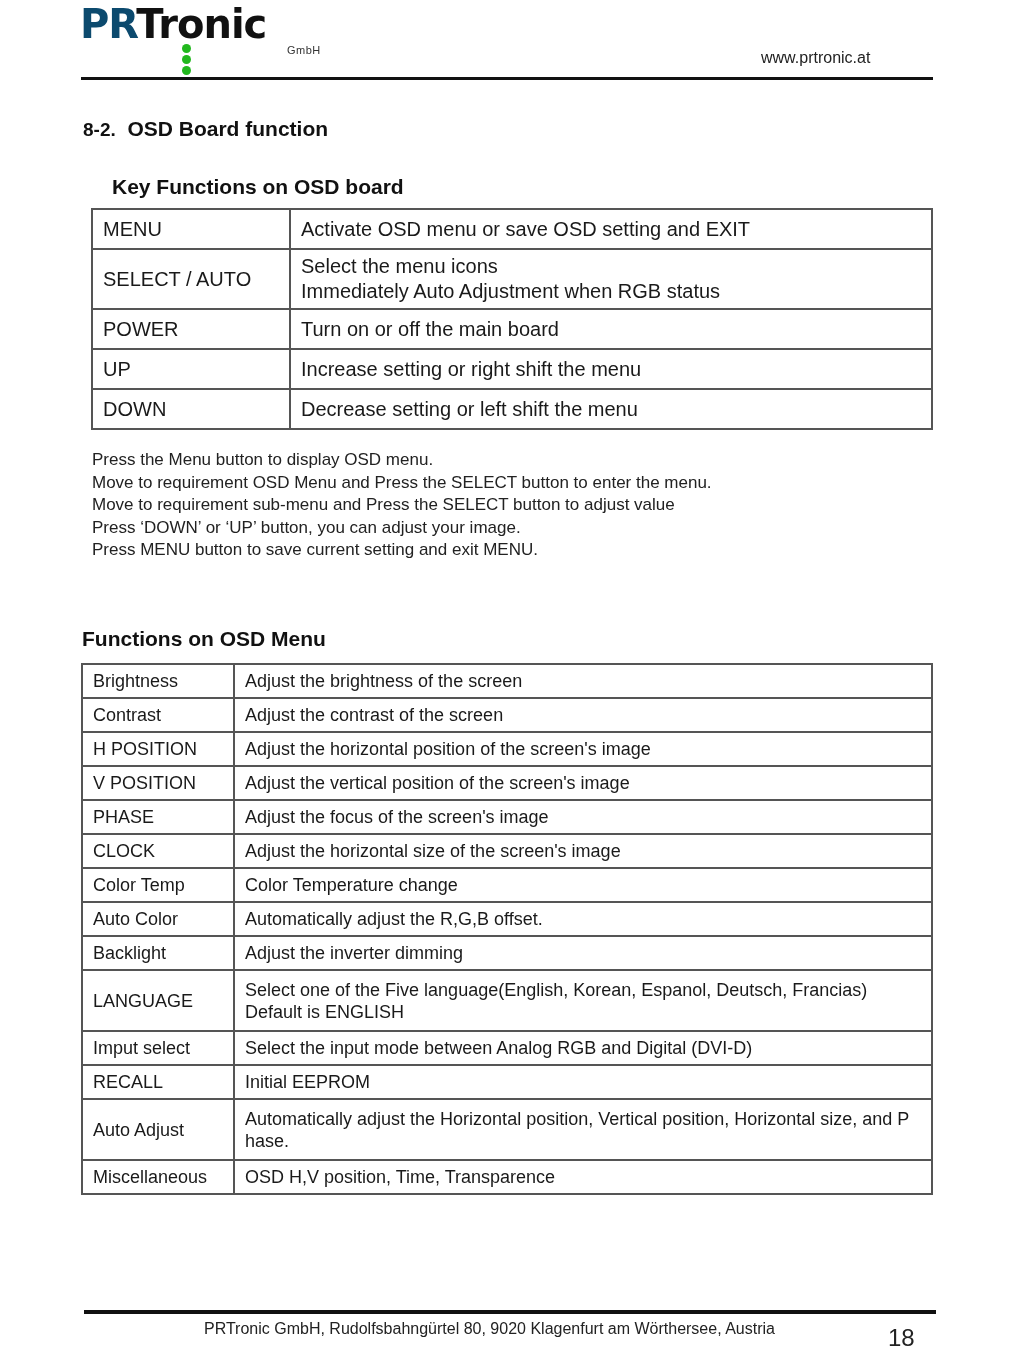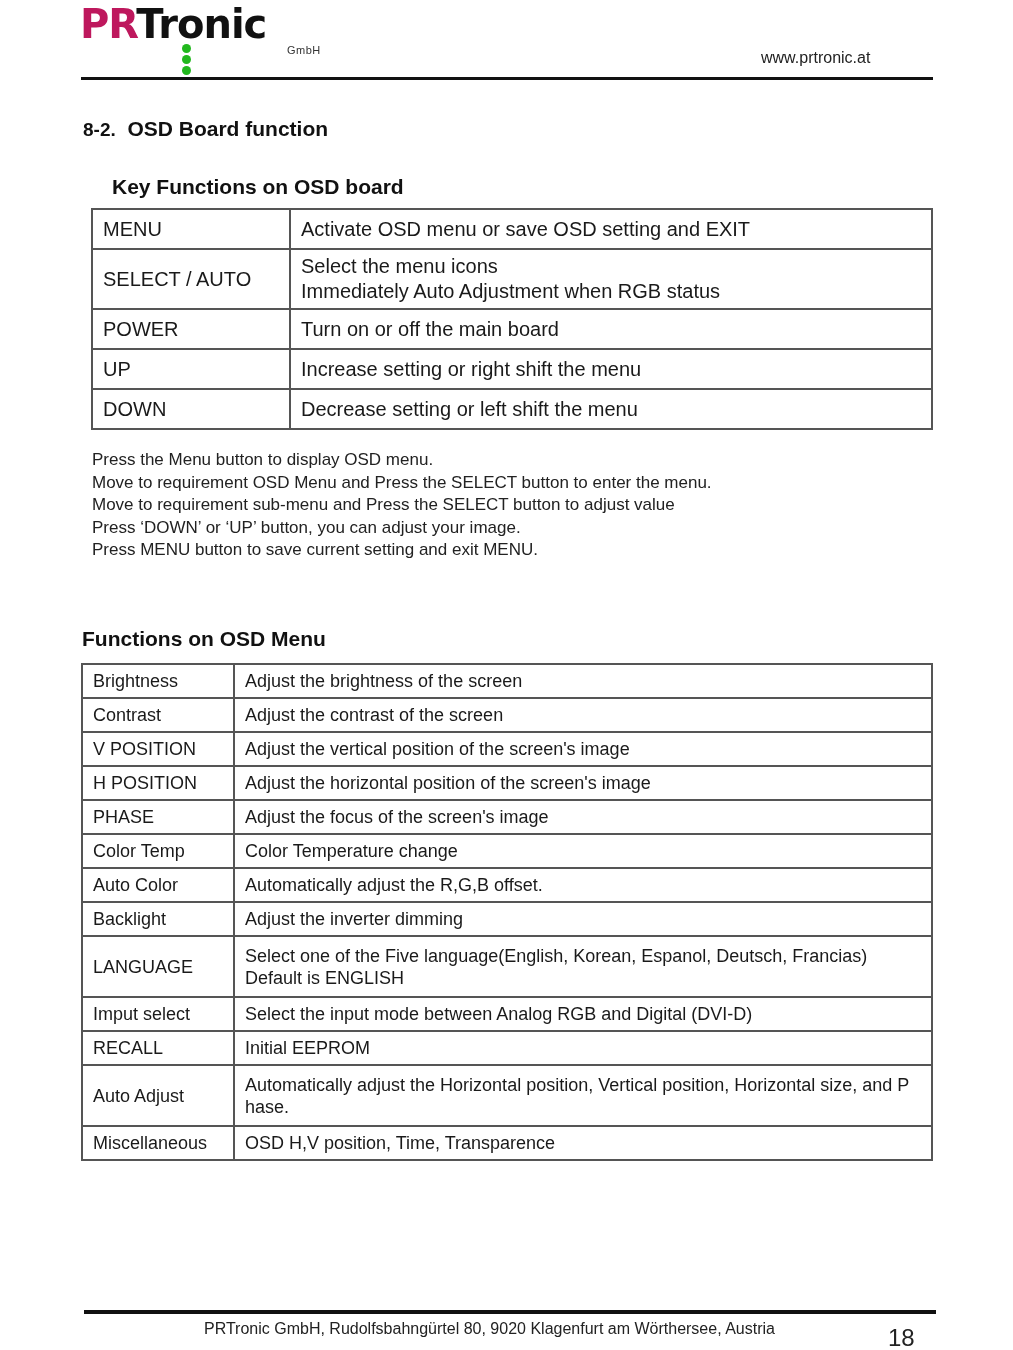--- a/index.html
+++ b/index.html
@@ -6,21 +6,21 @@
     body {
       width: 1013px; height: 1350px; position: relative; overflow: hidden;
       font-family: "Liberation Sans", sans-serif; color: #1a1a1a;
     }
     .logo { position: absolute; left: 80px; top: 4px; width: 260px; height: 70px; }
     .logo-text {
       position: absolute; left: 0; top: 0;
       font-family: "DejaVu Sans", sans-serif; font-weight: bold;
       font-size: 40px; letter-spacing: -1px; line-height: 40px;
     }
-    .logo-pr { color: #be185d; }
+    .logo-pr { color: #0c4a6e; }
     .logo-tronic { color: #111111; }
     .logo-gmbh {
       position: absolute; left: 207px; top: 40px; font-size: 11px;
       color: #333; letter-spacing: 0.5px;
     }
     .logo-dots { position: absolute; left: 102px; top: 40px; width: 10px; }
     .logo-dot {
       width: 9px; height: 9px; border-radius: 50%; background: #22b81e;
       margin-bottom: 2px;
     }
@@ -125,30 +125,34 @@
   <tbody>
       <tr>
         <td class="k">Brightness</td>
         <td>Adjust the brightness of the screen</td>
       </tr>
   <tr>
         <td class="k">Contrast</td>
         <td>Adjust the contrast of the screen</td>
       </tr>
   <tr>
+        <td class="k">H POSITION</td>
+        <td>Adjust the horizontal position of the screen's image</td>
+      </tr>
+  <tr>
         <td class="k">V POSITION</td>
         <td>Adjust the vertical position of the screen's image</td>
       </tr>
   <tr>
-        <td class="k">H POSITION</td>
-        <td>Adjust the horizontal position of the screen's image</td>
+        <td class="k">PHASE</td>
+        <td>Adjust the focus of the screen's image</td>
       </tr>
   <tr>
-        <td class="k">PHASE</td>
-        <td>Adjust the focus of the screen's image</td>
+        <td class="k">CLOCK</td>
+        <td>Adjust the horizontal size of the screen's image</td>
       </tr>
   <tr>
         <td class="k">Color Temp</td>
         <td>Color Temperature change</td>
       </tr>
   <tr>
         <td class="k">Auto Color</td>
         <td>Automatically adjust the R,G,B offset.</td>
       </tr>
   <tr>

